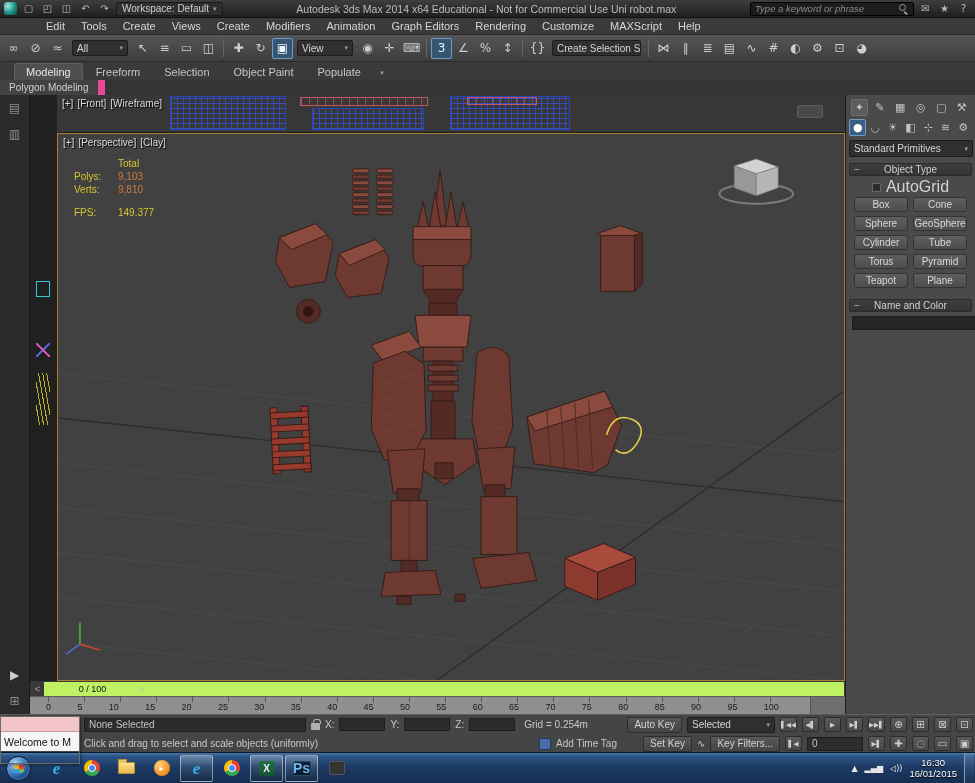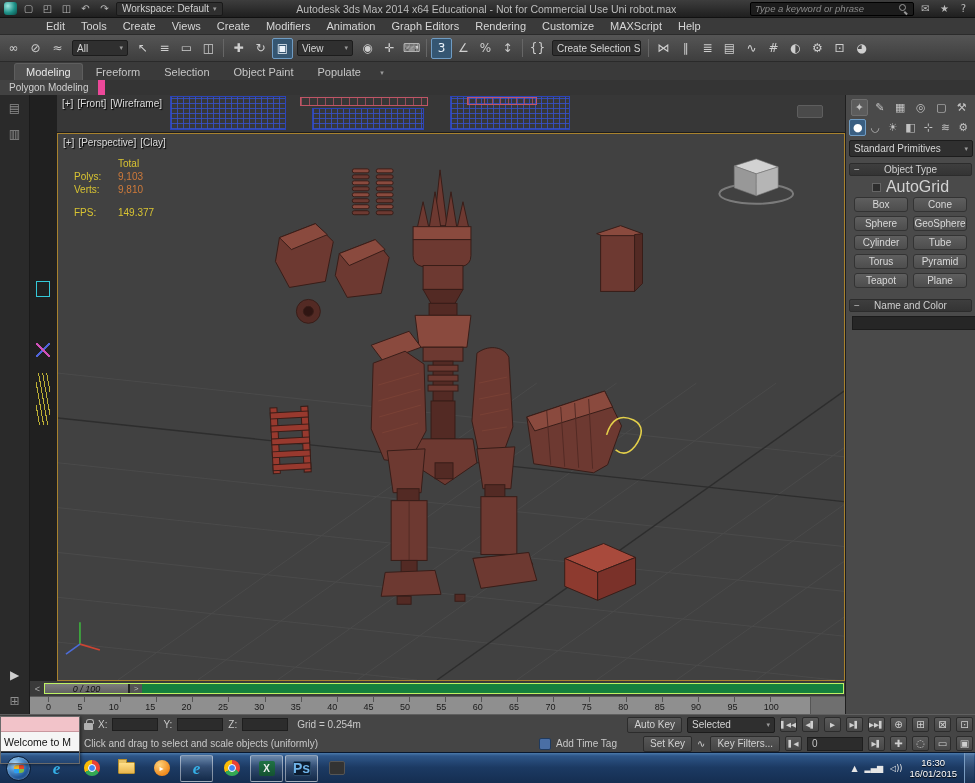--- a/index.html
+++ b/index.html
@@ -100,21 +100,21 @@
   .stats { position:absolute; top:24px; left:16px; font-size:10px; z-index:3; }
   .srow { display:flex; height:13px; }
   .srow.gap { height:10px; }
   .sl { width:44px; color:#d9c432; }
   .sv.yellow { color:#d9c432; }
   .sv.orange { color:#cf7a3a; }
 
   
   .timeslider { height:15px; display:flex; align-items:center; background:#3a3a3a; padding:0 1px; }
   .tsarrow { width:13px; text-align:center; color:#aaa; font-size:9px; }
-  .tstrack { flex:1; height:11px; background:#15803d; border:1px solid #bef264; display:flex;font-style:italic; }
+  .tstrack { flex:1; height:11px; background:#15803d; border:7px solid #bef264; display:flex; }
   .tsthumb { width:84px; background:linear-gradient(#7d7d7d,#626262); color:#111; font-size:9px;
     display:flex; align-items:center; justify-content:center; border-right:1px solid #222; }
   .tsnext { width:13px; background:#555; color:#bbb; font-size:8px; display:flex;
     align-items:center; justify-content:center; border-left:1px solid #222; }
   .ruler { height:18px; background:#8f8f8f; border-top:1px solid #5a5a5a; position:relative; }
   .ruler::before { content:""; position:absolute; top:0; left:18px; right:64px; height:5px;
     background:repeating-linear-gradient(90deg,#555 0 1px,transparent 1px 36.1px); }
   .ruler::after { content:""; position:absolute; top:0; right:0; width:34px; height:100%;
     background:#6f6f6f; border-left:1px solid #555; }
   .ticks { display:flex; justify-content:space-between; padding:5px 66px 0 16px;
@@ -620,20 +620,21 @@
         <div class="rbody ncrow">
           <input class="namefield" style="">
 
         </div>
       </div>
     </div>
   </div>
 
   <div class="statusbar">
     <div class="sbrow">
+      <span class="field selfield">None Selected</span>
       <span class="lock"></span>
       <span class="axlabel">X:</span>
       <input class="field axfield" style="">
       <span class="axlabel">Y:</span>
       <input class="field axfield" style="">
       <span class="axlabel">Z:</span>
       <input class="field axfield" style="">
       <span class="gridlabel">Grid = 0.254m</span>
       <span class="spacer"></span>
       <button class="sbbtn">Auto Key</button>

